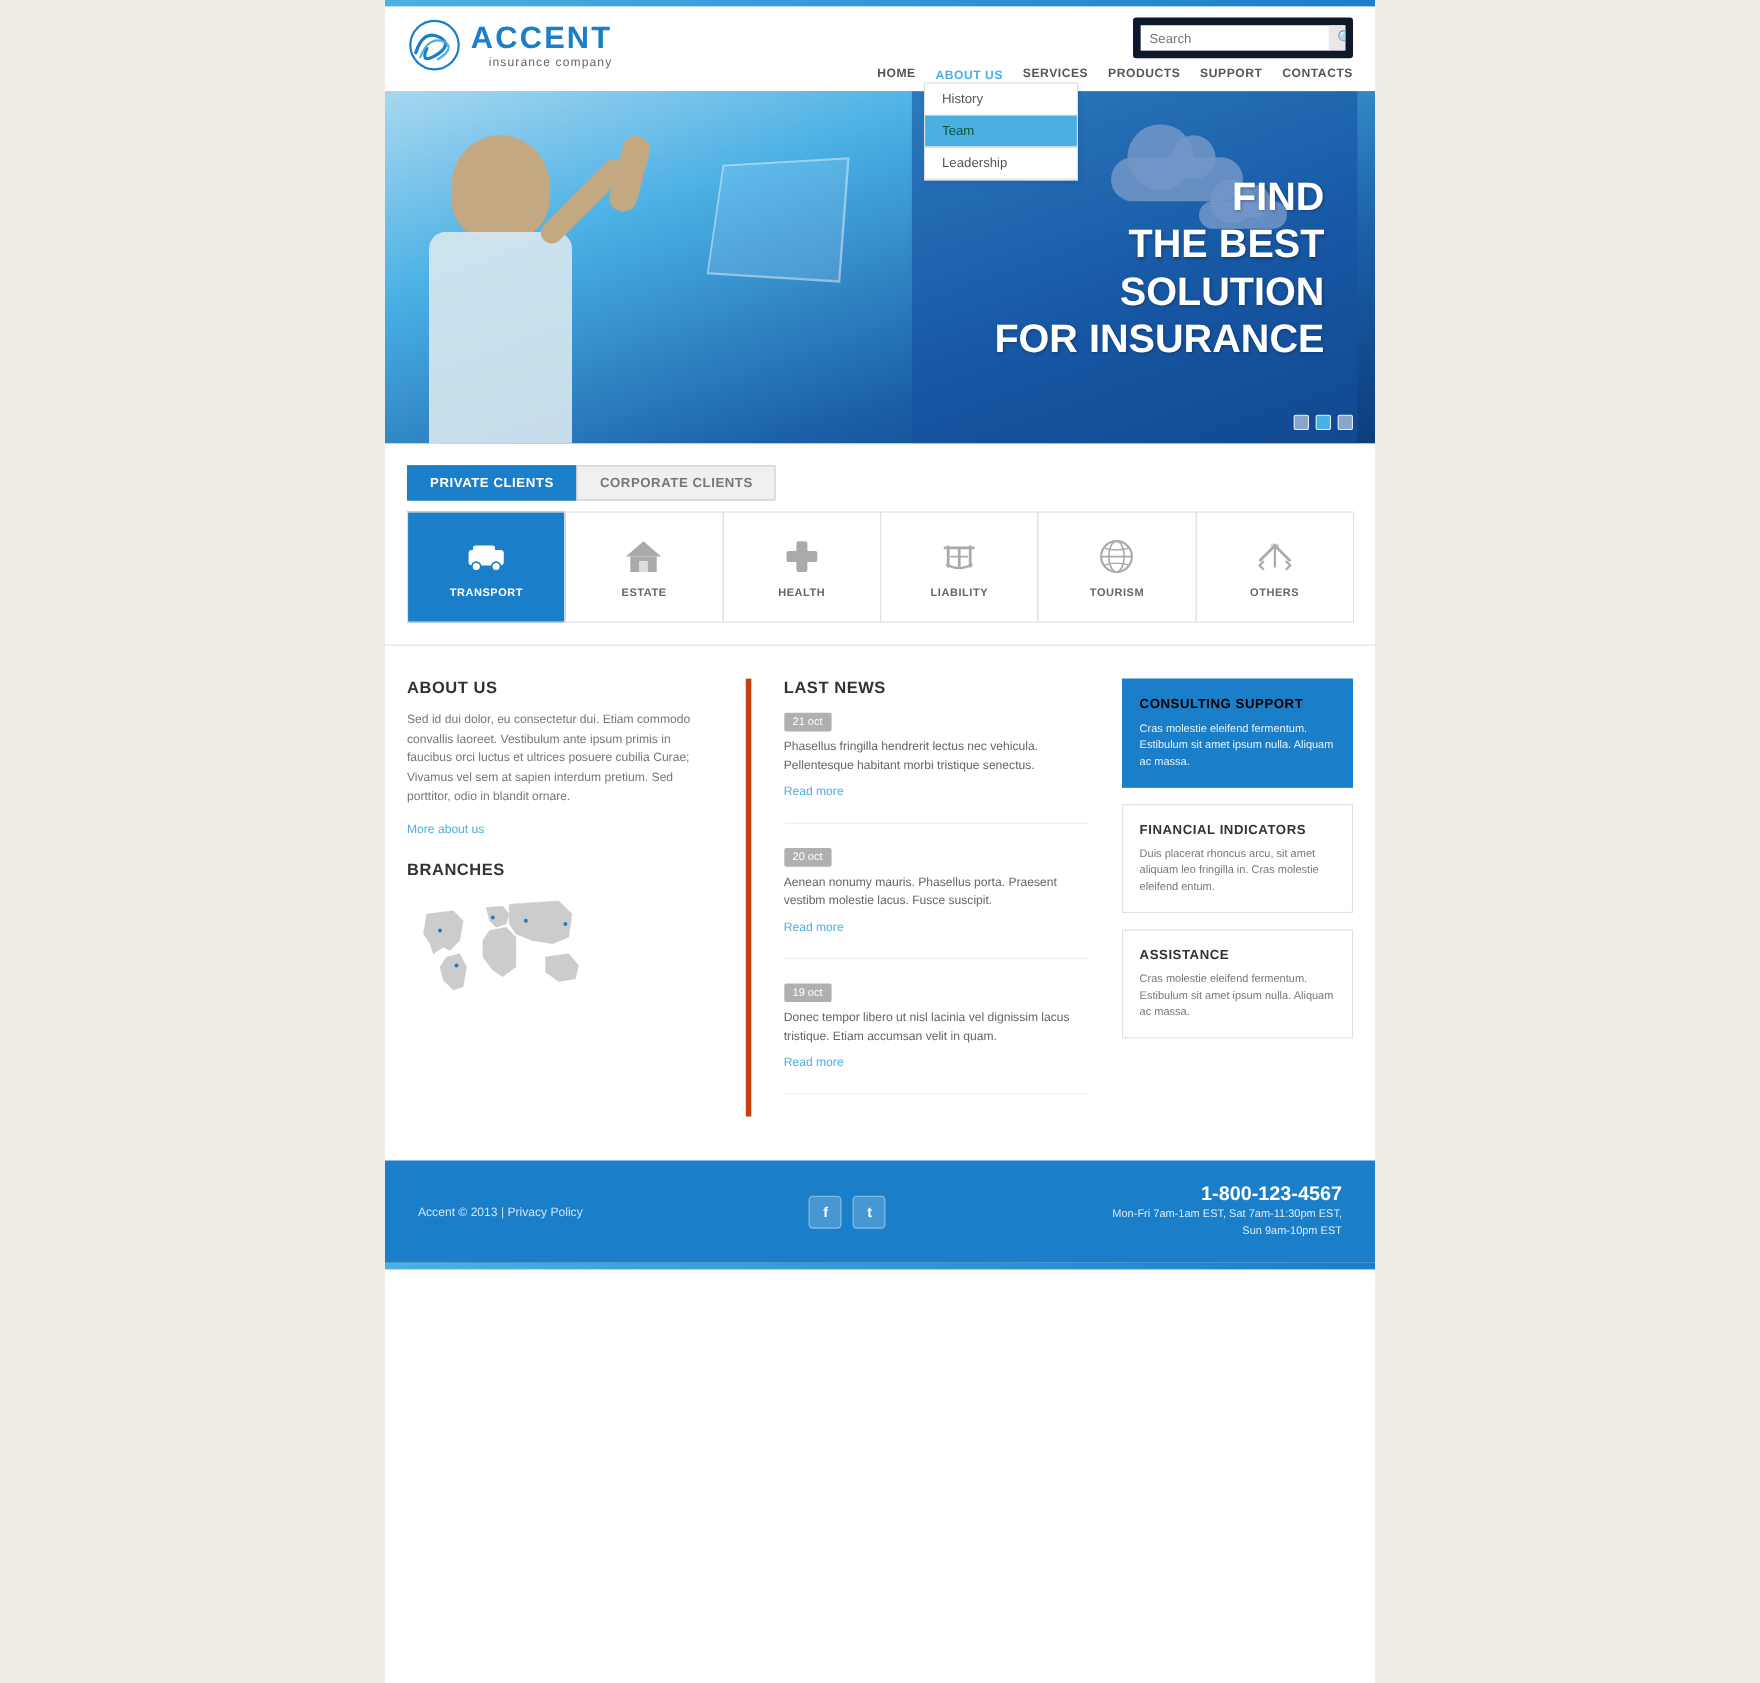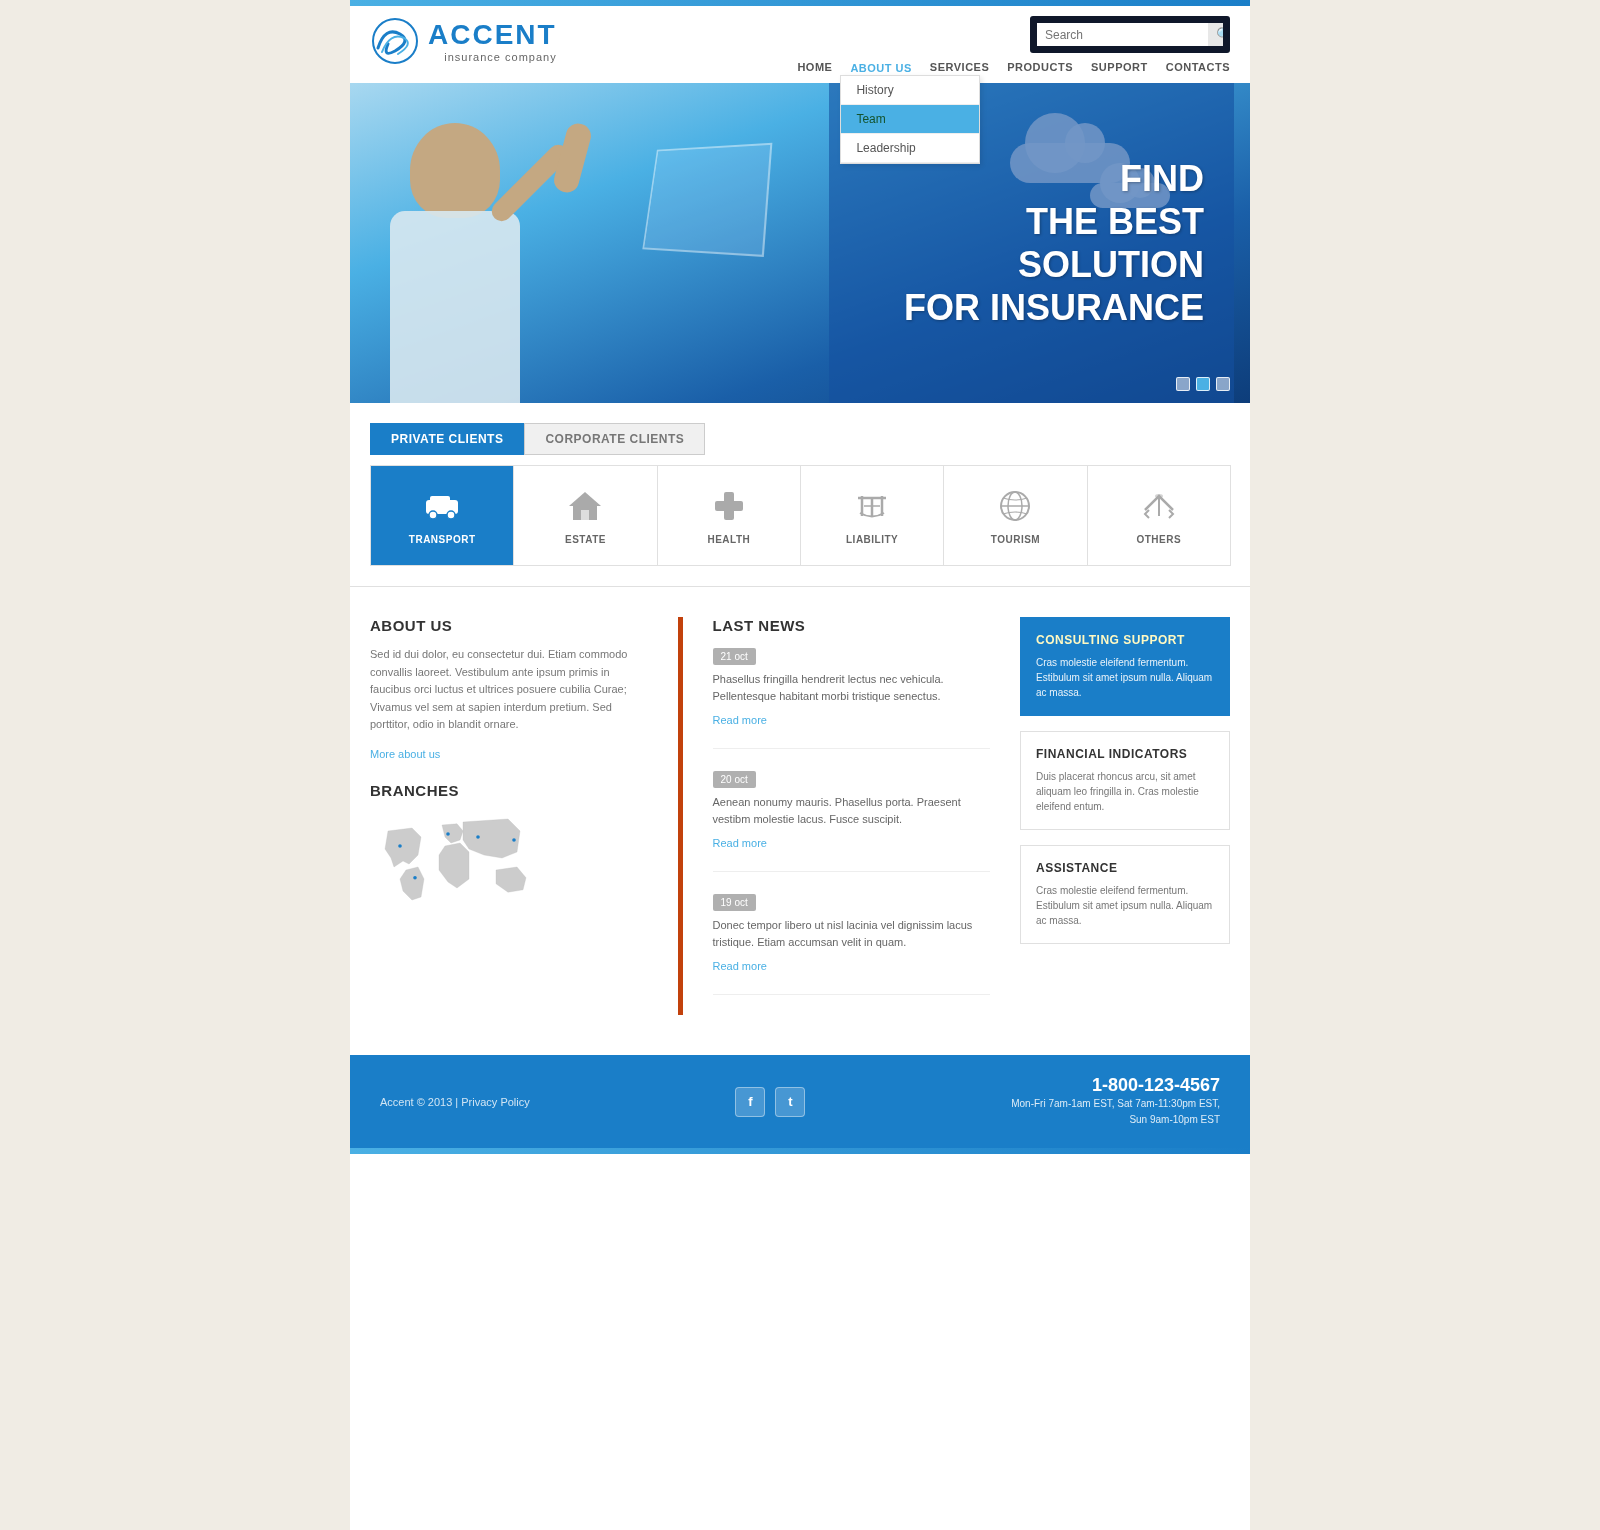--- a/index.html
+++ b/index.html
@@ -353,21 +353,21 @@
       border-color: #1a7ec8;
     }
     .sidebar-card-title {
       font-size: 12px;
       font-weight: bold;
       text-transform: uppercase;
       letter-spacing: 0.5px;
       color: #333;
       margin-bottom: 8px;
     }
-    .sidebar-card.blue-card .sidebar-card-title { color: #fef9c3; }
+    .sidebar-card.blue-card .sidebar-card-title { color: #000000; }
     .sidebar-card-text {
       font-size: 10px;
       color: #777;
       line-height: 1.5;
     }
     .sidebar-card.blue-card .sidebar-card-text { color: rgba(255,255,255,0.9); }
 
     
     .footer {
       background: #1a7ec8;

